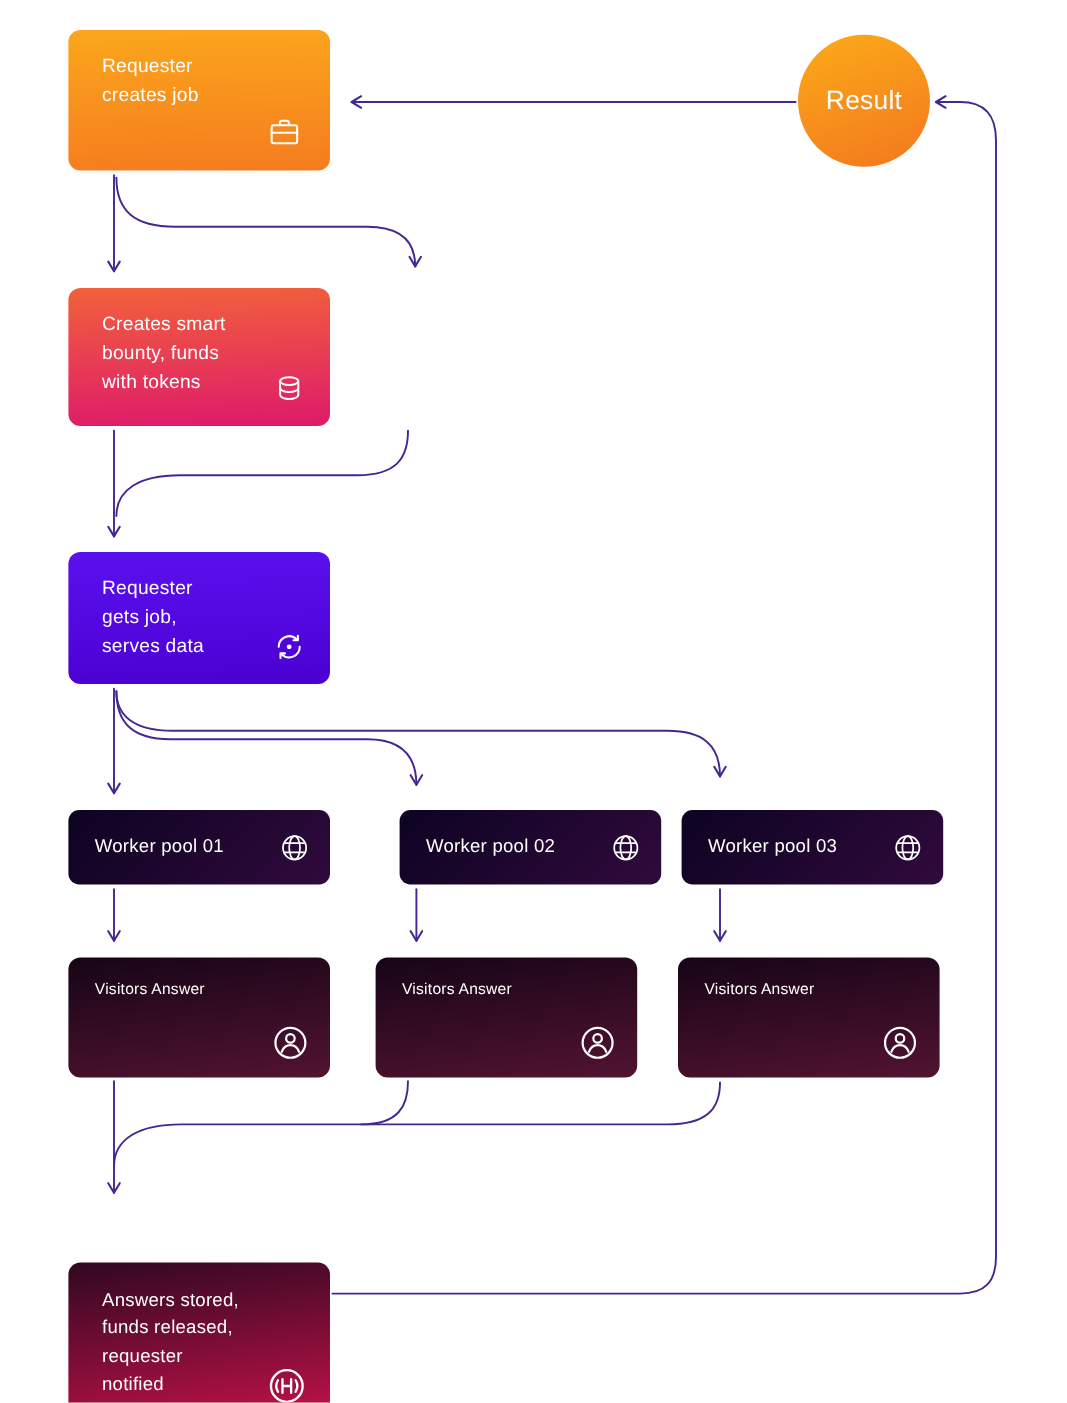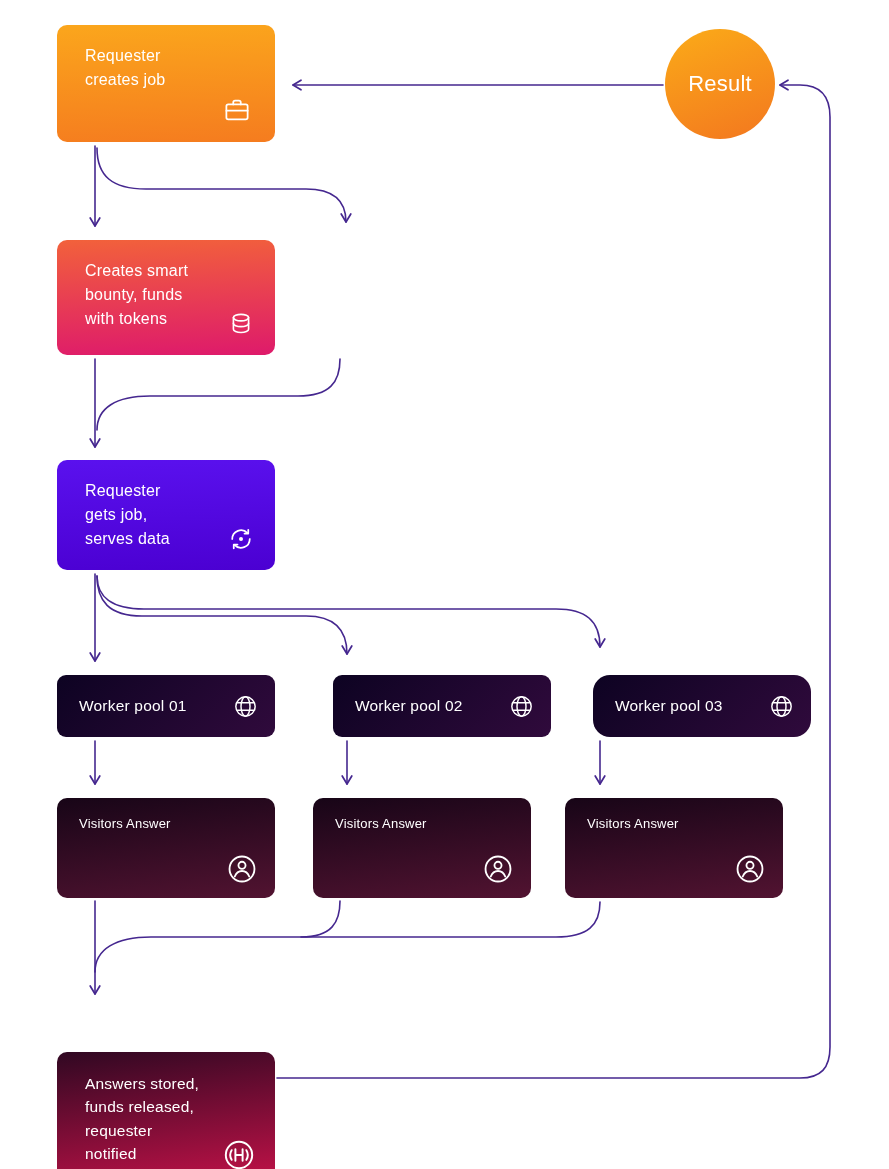--- a/index.html
+++ b/index.html
@@ -45,21 +45,21 @@
   #exchange { left:57px; top:460px; width:218px; height:110px;
     background:linear-gradient(178deg,#5A11EE 0%, #4B00D2 100%); }
   #exchange .icon { right:19px; bottom:16px; }
 
   .pool { top:675px; width:218px; height:62px; border-radius:9px;
     background:linear-gradient(135deg,#0D0322 0%, #300A3C 100%);
     display:flex; align-items:center; justify-content:space-between;
     padding:0 16px 0 22px; }
   .pool .plabel { font-size:15.5px; letter-spacing:0.2px; white-space:nowrap; }
   .pool .picon { position:static; }
-  #pool1 { left:57px;gap:20px; } #pool2 { left:313px;margin-left:20px; } #pool3 { left:593px;border-radius:17px; }
+  #pool1 { left:57px;gap:20px; } #pool2 { left:313px;margin-left:20px; } #pool3 { left:568px; }
 
   .answer { top:798px; width:218px; height:100px;
     background:linear-gradient(172deg,#170517 0%, #521331 100%); }
   .answer .alabel { display:block; padding:18px 16px 0 22px; font-size:13px; letter-spacing:0.2px; white-space:nowrap; }
   .answer .icon { right:16px; bottom:12px; }
   #answer1 { left:57px; } #answer2 { left:313px; } #answer3 { left:565px; }
 
   #final { left:57px; top:1010px; width:218px; height:135px;
     background:linear-gradient(172deg,#300822 0%, #C61249 100%);margin-top:42px; }
   #final .lines { padding:20px 18px 16px 28px; font-size:15.5px; line-height:1.5; }

